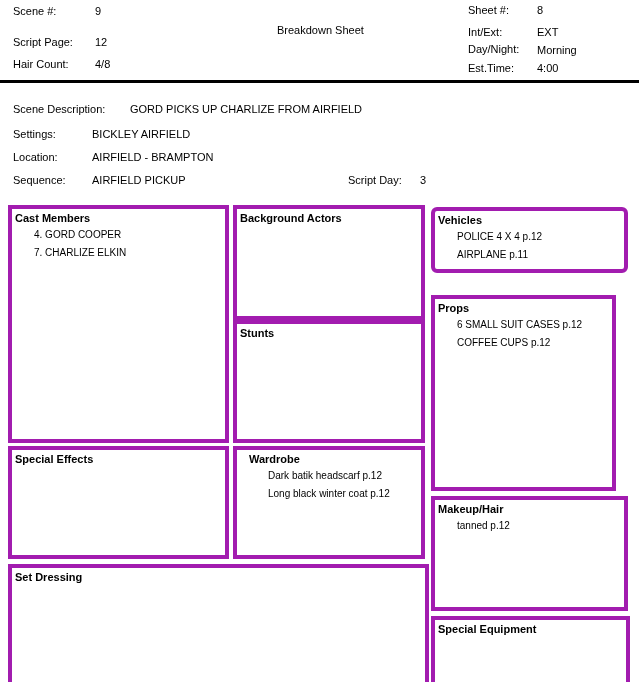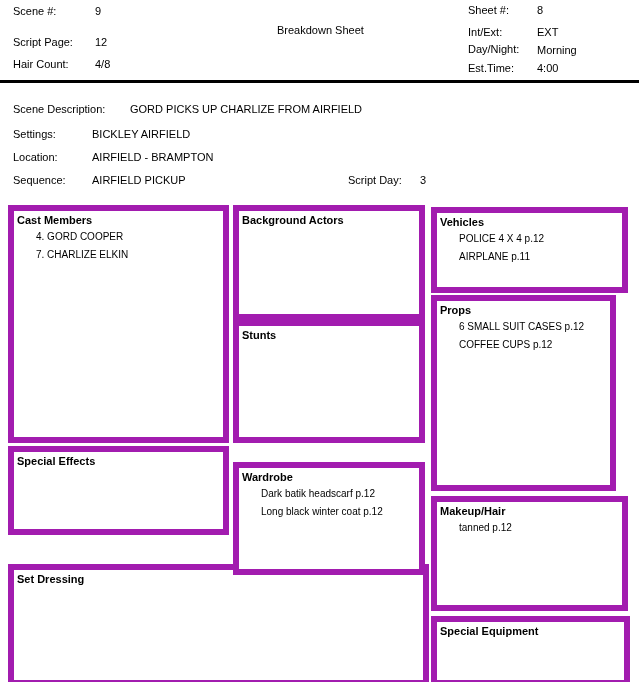--- a/index.html
+++ b/index.html
@@ -7,21 +7,21 @@
     width:639px; height:682px;
     background:#ffffff; color:#000000;
     font-family:"Liberation Sans", sans-serif;
     overflow:hidden; position:relative;
   }
   .abs { position:absolute; font-size:11px; white-space:nowrap; }
   .lbl { color:#000; }
   .val { color:#000; }
   .title { font-size:11px; }
   .rule { position:absolute; left:0; top:80px; width:639px; height:3px; background:#000; }
-  .box { position:absolute; border:6px solid #a21caf; background:#fff; overflow:hidden; }
+  .box { position:absolute; border:4px solid #a21caf; background:#fff; overflow:hidden; }
   .box-title { font-weight:bold; font-size:11px; padding:2px 0 0 3px; line-height:15px; white-space:nowrap; }
   .box-item { font-size:10px; padding-left:22px; line-height:18px; white-space:nowrap; }
 </style>
 </head>
 <body>
 
 <div class="abs lbl" style="left:13px; top:5px;">Scene #:</div>
 <div class="abs val" style="left:95px; top:5px;">9</div>
 <div class="abs lbl" style="left:13px; top:36px;">Script Page:</div>
 <div class="abs val" style="left:95px; top:36px;">12</div>
@@ -51,43 +51,43 @@
 <div class="abs val" style="left:92px;  top:174px;">AIRFIELD PICKUP</div>
 <div class="abs lbl" style="left:348px; top:174px;">Script Day:</div>
 <div class="abs val" style="left:420px; top:174px;">3</div>
 
 <div class="box" style="left:8px; top:205px; width:221px; height:238px;">
   <div class="box-title">Cast Members</div>
   <div class="box-item">4. GORD COOPER</div>
   <div class="box-item">7. CHARLIZE ELKIN</div>
 </div>
 
-<div class="box" style="left:8px; top:446px; width:221px; height:89px;">
+<div class="box" style="left:8px; top:446px; width:221px; height:113px;">
   <div class="box-title">Special Effects</div>
 </div>
 
 <div class="box" style="left:8px; top:564px; width:421px; height:122px;">
   <div class="box-title">Set Dressing</div>
 </div>
 
 <div class="box" style="left:233px; top:205px; width:192px; height:115px;">
   <div class="box-title">Background Actors</div>
 </div>
 
 <div class="box" style="left:233px; top:320px; width:192px; height:123px;">
   <div class="box-title">Stunts</div>
 </div>
 
-<div class="box" style="left:233px; top:462px; width:192px; height:113px;">
+<div class="box" style="left:233px; top:446px; width:192px; height:113px;padding-left:9px;">
   <div class="box-title">Wardrobe</div>
   <div class="box-item">Dark batik headscarf p.12</div>
   <div class="box-item">Long black winter coat p.12</div>
 </div>
 
-<div class="box" style="left:431px; top:207px; width:197px; height:86px;">
+<div class="box" style="left:431px; top:207px; width:197px; height:66px;border-radius:6px;">
   <div class="box-title">Vehicles</div>
   <div class="box-item">POLICE 4 X 4 p.12</div>
   <div class="box-item">AIRPLANE p.11</div>
 </div>
 
 <div class="box" style="left:431px; top:295px; width:185px; height:196px;">
   <div class="box-title">Props</div>
   <div class="box-item">6 SMALL SUIT CASES p.12</div>
   <div class="box-item">COFFEE CUPS p.12</div>
 </div>

